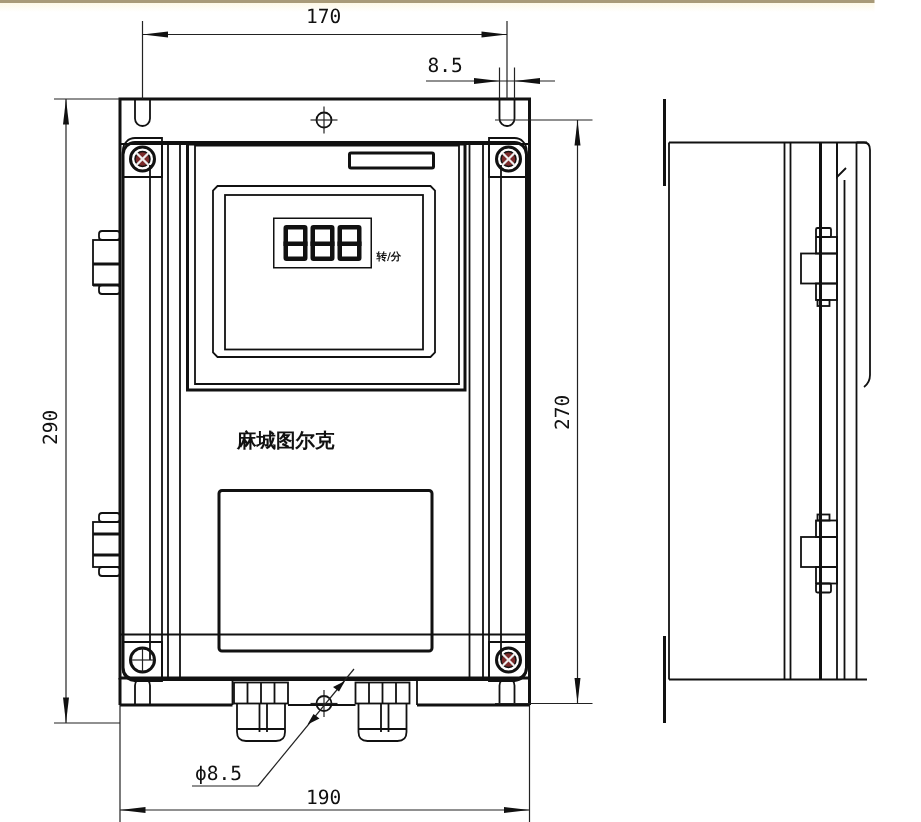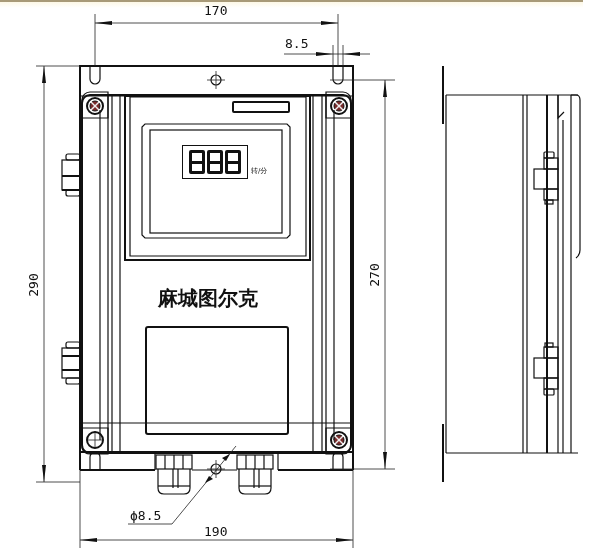--- a/index.html
+++ b/index.html
@@ -4,22 +4,22 @@
 <style>
   html, body { margin: 0; padding: 0; background: #ffffff; }
   body { width: 614px; height: 548px; overflow: hidden; position: relative; font-family: "DejaVu Sans Mono", monospace; }
   .topbar { position: absolute; left: 0; top: 0; width: 583px; height: 2px; background: #a89a78; }
   .topglow { position: absolute; left: 0; top: 2px; width: 583px; height: 6px; background: linear-gradient(#fdf8e6, #ffffff); }
   svg { position: absolute; left: 0; top: 0; }
   .ln { stroke: #111; fill: none; stroke-width: 1.2; }
   .thk { stroke: #111; fill: none; stroke-width: 2; }
   .thin { stroke: #222; fill: none; stroke-width: 0.8; }
   .dimtxt { font-family: "DejaVu Sans Mono", monospace; font-size: 13px; fill: #111; }
-  .brand { position: absolute; left: 158px; top: 285px; font-family: "DejaVu Sans", sans-serif; font-weight: bold; font-size: 20px; color: #111; letter-spacing: 0px; }
-  .unit { position: absolute; left: 251px; top: 166px; font-family: "DejaVu Sans", sans-serif; font-size: 7px; font-weight: normal; color: #111; }
+  .brand { position: absolute; left: 158px; top: 285px; font-family: "DejaVu Sans", sans-serif; font-weight: bold; font-size: 13px; color: #111; letter-spacing: 0px; }
+  .unit { position: absolute; left: 251px; top: 166px; font-family: "DejaVu Sans", sans-serif; font-size: 7px; font-weight: bold; color: #111; }
   .led { position: absolute; left: 182px; top: 145px; width: 66px; height: 34px; border: 1.5px solid #111; box-sizing: border-box; display: flex; align-items: center; justify-content: center; gap: 2px; }
   .seg { width: 16px; height: 24px; box-sizing: border-box; border: 3px solid #111; border-radius: 2px; position: relative; }
   .seg::after { content: ""; position: absolute; left: -3px; right: -3px; top: 7.5px; height: 3px; background: #111; }
 </style>
 </head>
 <body>
 
 <div class="topbar"></div>
 <div class="topglow"></div>
 

